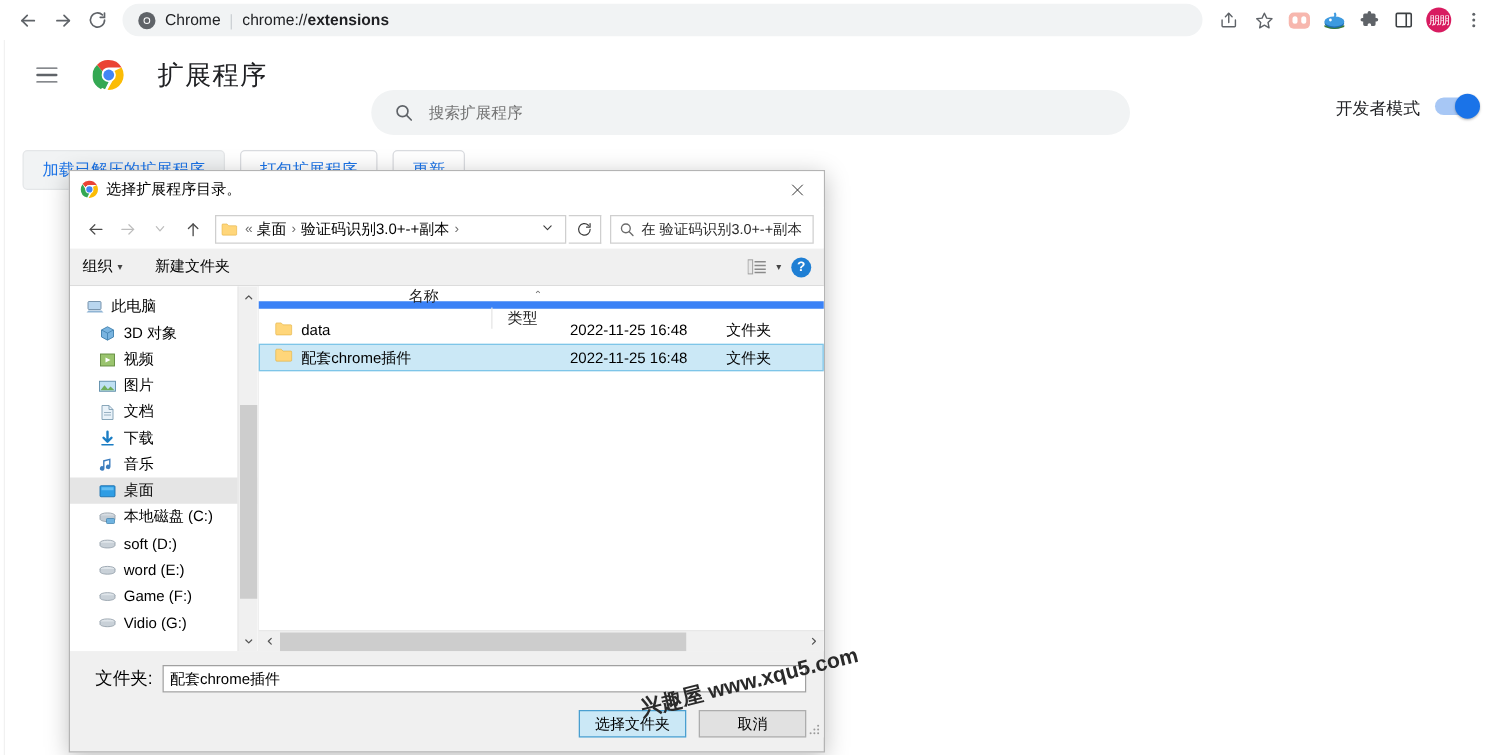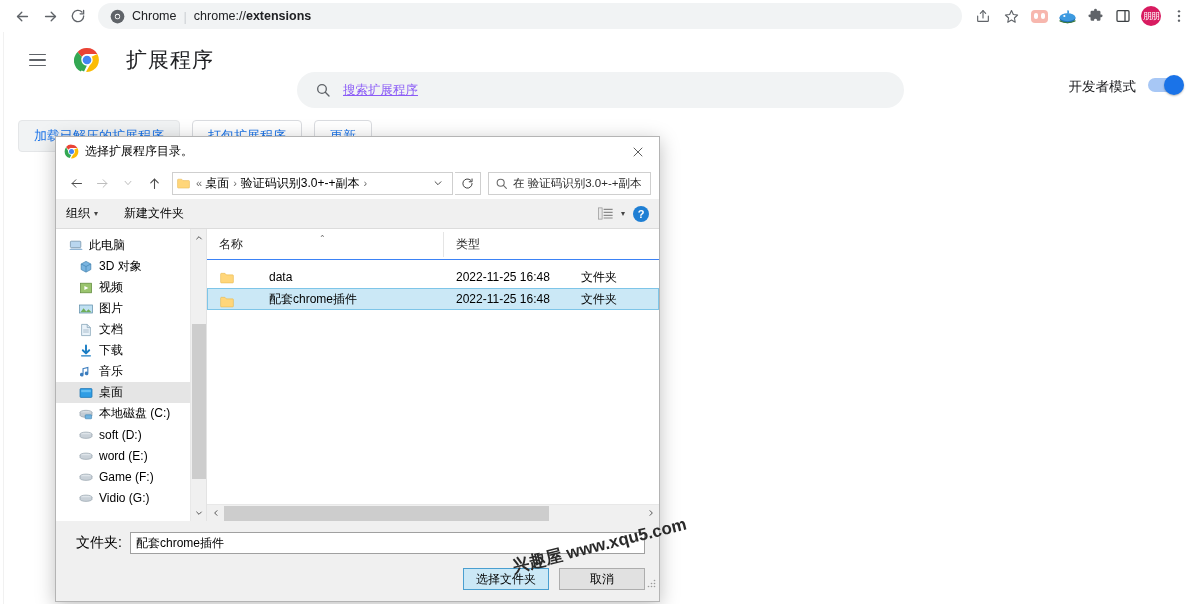--- a/index.html
+++ b/index.html
@@ -59,21 +59,21 @@
   }
   .hamburger{ width:30px;height:30px;display:flex;flex-direction:column;justify-content:center;align-items:center;gap:4px;margin-left:6px;}
   .hamburger i{ display:block;width:17px;height:1.6px;background:#5f6368;border-radius:1px;}
   .chrome-logo-lg{ width:26px;height:26px;margin-left:10px;}
   .ext-title{ font-size:21px;color:#202124;margin-left:14px;letter-spacing:1px;}
   .ext-search{
     position:absolute; left:297px; top:40px; width:607px; height:36px;
     background:#f1f3f4; border-radius:18px; display:flex; align-items:center; padding:0 18px;
   }
   .ext-search .s-ico{ width:16px;height:16px;margin-right:12px;color:#5f6368;}
-  .ext-search .s-ph{ font-size:12.5px;color:#8b5cf6;text-decoration:underline;}
+  .ext-search .s-ph{ font-size:12.5px;color:#737373;}
   .devmode{ position:absolute; right:18px; top:46px; display:flex; gap:12px;}
   .devmode .lbl{ font-size:13.5px;color:#202124;}
   .toggle{ width:34px;height:14px;border-radius:7px;background:#a7c7f5;position:relative;}
   .toggle .knob{ position:absolute;right:-2px;top:-3px;width:20px;height:20px;border-radius:50%;background:#1a73e8;box-shadow:0 1px 2px rgba(0,0,0,.28);}
   .ext-actions{ position:absolute; left:18px; top:88px; display:flex; gap:12px;}
   .ext-btn{
     height:32px; padding:0 15px; border:1px solid #dadce0; border-radius:4px;
     background:#ffffff; color:#1a73e8; font-size:13px;
     display:flex;align-items:center;justify-content:center;
     font-family:"Liberation Sans",sans-serif;
@@ -154,35 +154,35 @@
     position:absolute; right:0; top:0; width:16px; height:292px; background:#f0f0f0;
     border-left:1px solid #e8e8e8;
   }
   .ts-btn{ height:17px; display:flex; align-items:center; justify-content:center; color:#606060; font-size:8px;}
   .ts-thumb{ position:absolute; left:1px; top:95px; width:14px; height:155px; background:#cdcdcd; }
   .ts-bot{ position:absolute; bottom:0; left:0; width:16px; }
   .tree-split{ width:1px; background:#e3e3e3; flex:0 0 auto;}
 
   .list-pane{ flex:1 1 auto; background:#ffffff; position:relative; }
   .col-head{
-    height:31px; display:flex; align-items:center; background:#ffffff;
-    border-bottom:1px solid #3b82f6; font-size:12px; color:#1f1f1f;
+    height:18px; display:flex; align-items:center; background:#ffffff;
+    border-bottom:6px solid #3b82f6; font-size:12px; color:#1f1f1f;flex-direction:column;
   }
   .col-head .c{ position:relative; padding-left:12px; height:25px; display:flex; align-items:center; }
   .col-head .c + .c{ border-left:1px solid #e5e5e5; }
   .col-name{ width:236px; }
   .col-date{ width:125px; }
   .col-type{ width:80px; }
   .sort-caret{ position:absolute; left:112px; top:2px; font-size:8px; color:#6f6f6f; }
   .row{
     height:22px; display:flex; align-items:center; font-size:12px; color:#000;
     border:1px solid transparent;
   }
   .row.sel{ background:#cbe8f6; border-color:#7ec5e8; }
-  .row .cell{ padding-left:12px; display:flex; align-items:flex-end;gap:28px; }
+  .row .cell{ padding-left:12px; display:flex; align-items:flex-start; }
   .row .cell.name{ width:236px; }
   .row .cell.date{ width:125px; }
   .row .cell.type{ width:80px; }
   .folder-ico{ width:14px;height:12px;margin-right:7px;flex:0 0 auto;}
   .hscroll{
     position:absolute; left:0; bottom:0; width:100%; height:17px; background:#f0f0f0;
     border-top:1px solid #e8e8e8; display:flex; align-items:center;
   }
   .hs-btn{ width:17px;height:17px;display:flex;align-items:center;justify-content:center;color:#606060;font-size:8px;}
   .hs-track{ flex:1 1 auto; height:17px; position:relative; }

